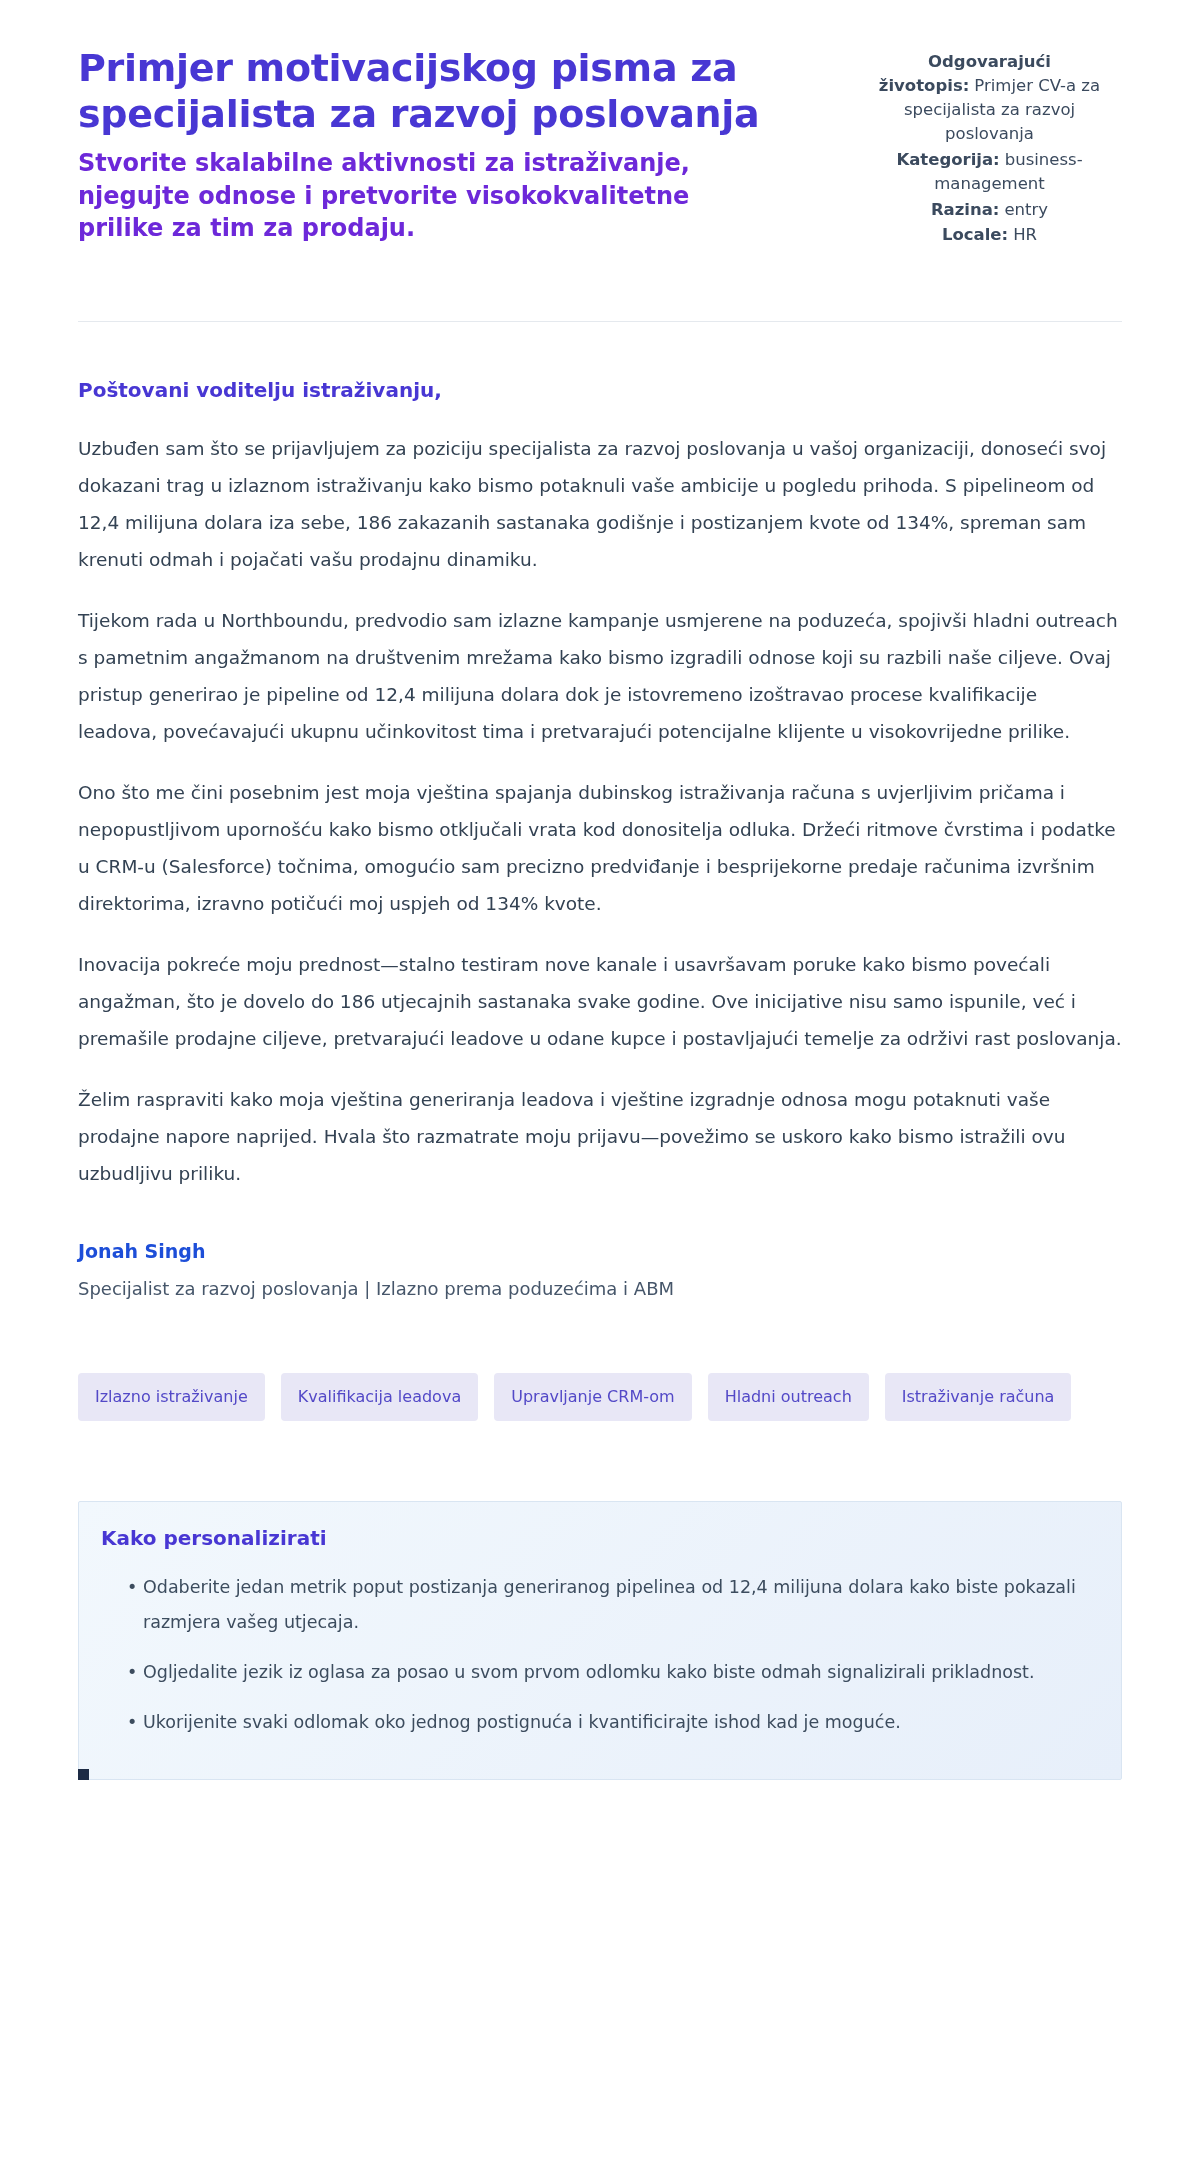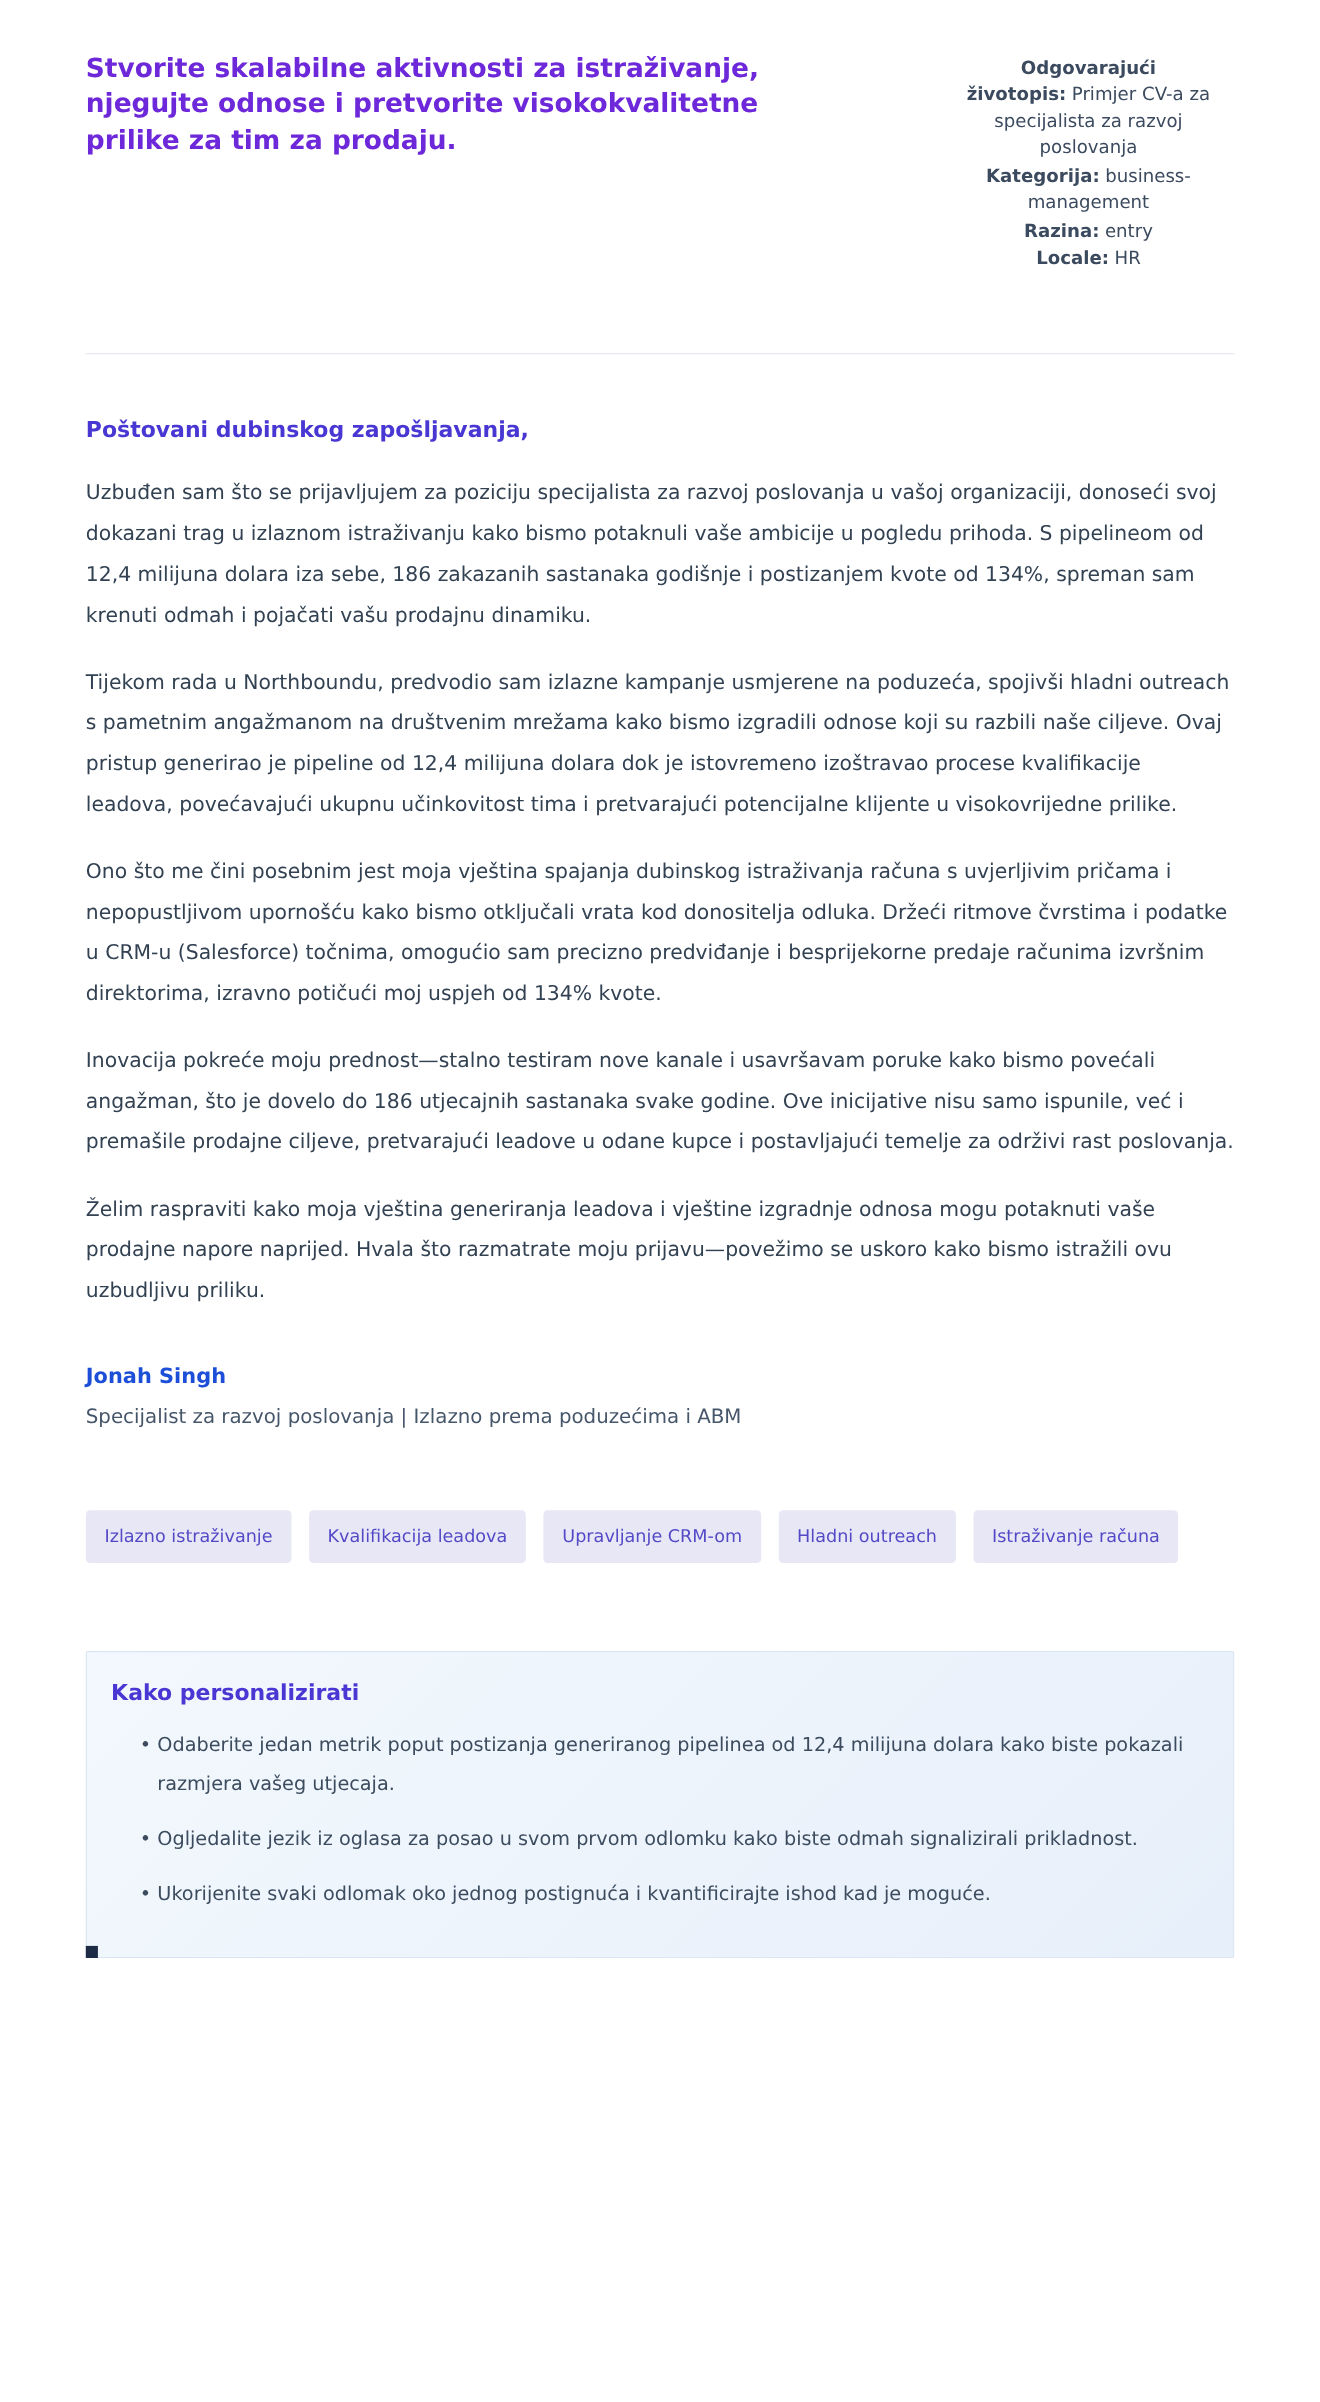--- a/index.html
+++ b/index.html
@@ -135,20 +135,21 @@
     background: #1d2b45;
   }
 </style>
 </head>
 <body>
 
 <div class="page">
 
   <header class="header">
     <div class="header-left">
+      <h1 class="title">Primjer motivacijskog pisma za specijalista za razvoj poslovanja</h1>
       <h2 class="subtitle">Stvorite skalabilne aktivnosti za istraživanje, njegujte odnose i pretvorite visokokvalitetne prilike za tim za prodaju.</h2>
     </div>
     <aside class="meta">
       <div class="meta-row">
         <strong class="meta-label">Odgovarajući životopis:</strong><span class="meta-value">Primjer CV-a za specijalista za razvoj poslovanja</span>
       </div>
       <div class="meta-row">
         <strong class="meta-label">Kategorija:</strong><span class="meta-value">business-management</span>
       </div>
       <div class="meta-row">
@@ -156,21 +157,21 @@
       </div>
       <div class="meta-row">
         <strong class="meta-label">Locale:</strong><span class="meta-value">HR</span>
       </div>
     </aside>
   </header>
 
   <hr class="divider">
 
   <section class="letter">
-    <p class="greeting">Poštovani dubinskog zapošljavanja,</p>
+    <p class="greeting">Poštovani voditelju istraživanju,</p>
     <p class="para">Uzbuđen sam što se prijavljujem za poziciju specijalista za razvoj poslovanja u vašoj organizaciji, donoseći svoj dokazani trag u izlaznom istraživanju kako bismo potaknuli vaše ambicije u pogledu prihoda. S pipelineom od 12,4 milijuna dolara iza sebe, 186 zakazanih sastanaka godišnje i postizanjem kvote od 134%, spreman sam krenuti odmah i pojačati vašu prodajnu dinamiku.</p>
     <p class="para">Tijekom rada u Northboundu, predvodio sam izlazne kampanje usmjerene na poduzeća, spojivši hladni outreach s pametnim angažmanom na društvenim mrežama kako bismo izgradili odnose koji su razbili naše ciljeve. Ovaj pristup generirao je pipeline od 12,4 milijuna dolara dok je istovremeno izoštravao procese kvalifikacije leadova, povećavajući ukupnu učinkovitost tima i pretvarajući potencijalne klijente u visokovrijedne prilike.</p>
     <p class="para">Ono što me čini posebnim jest moja vještina spajanja dubinskog istraživanja računa s uvjerljivim pričama i nepopustljivom upornošću kako bismo otključali vrata kod donositelja odluka. Držeći ritmove čvrstima i podatke u CRM-u (Salesforce) točnima, omogućio sam precizno predviđanje i besprijekorne predaje računima izvršnim direktorima, izravno potičući moj uspjeh od 134% kvote.</p>
     <p class="para">Inovacija pokreće moju prednost—stalno testiram nove kanale i usavršavam poruke kako bismo povećali angažman, što je dovelo do 186 utjecajnih sastanaka svake godine. Ove inicijative nisu samo ispunile, već i premašile prodajne ciljeve, pretvarajući leadove u odane kupce i postavljajući temelje za održivi rast poslovanja.</p>
     <p class="para">Želim raspraviti kako moja vještina generiranja leadova i vještine izgradnje odnosa mogu potaknuti vaše prodajne napore naprijed. Hvala što razmatrate moju prijavu—povežimo se uskoro kako bismo istražili ovu uzbudljivu priliku.</p>
     <p class="sig-name">Jonah Singh</p>
     <p class="sig-role">Specijalist za razvoj poslovanja | Izlazno prema poduzećima i ABM</p>
   </section>
 
   <section class="tags">

